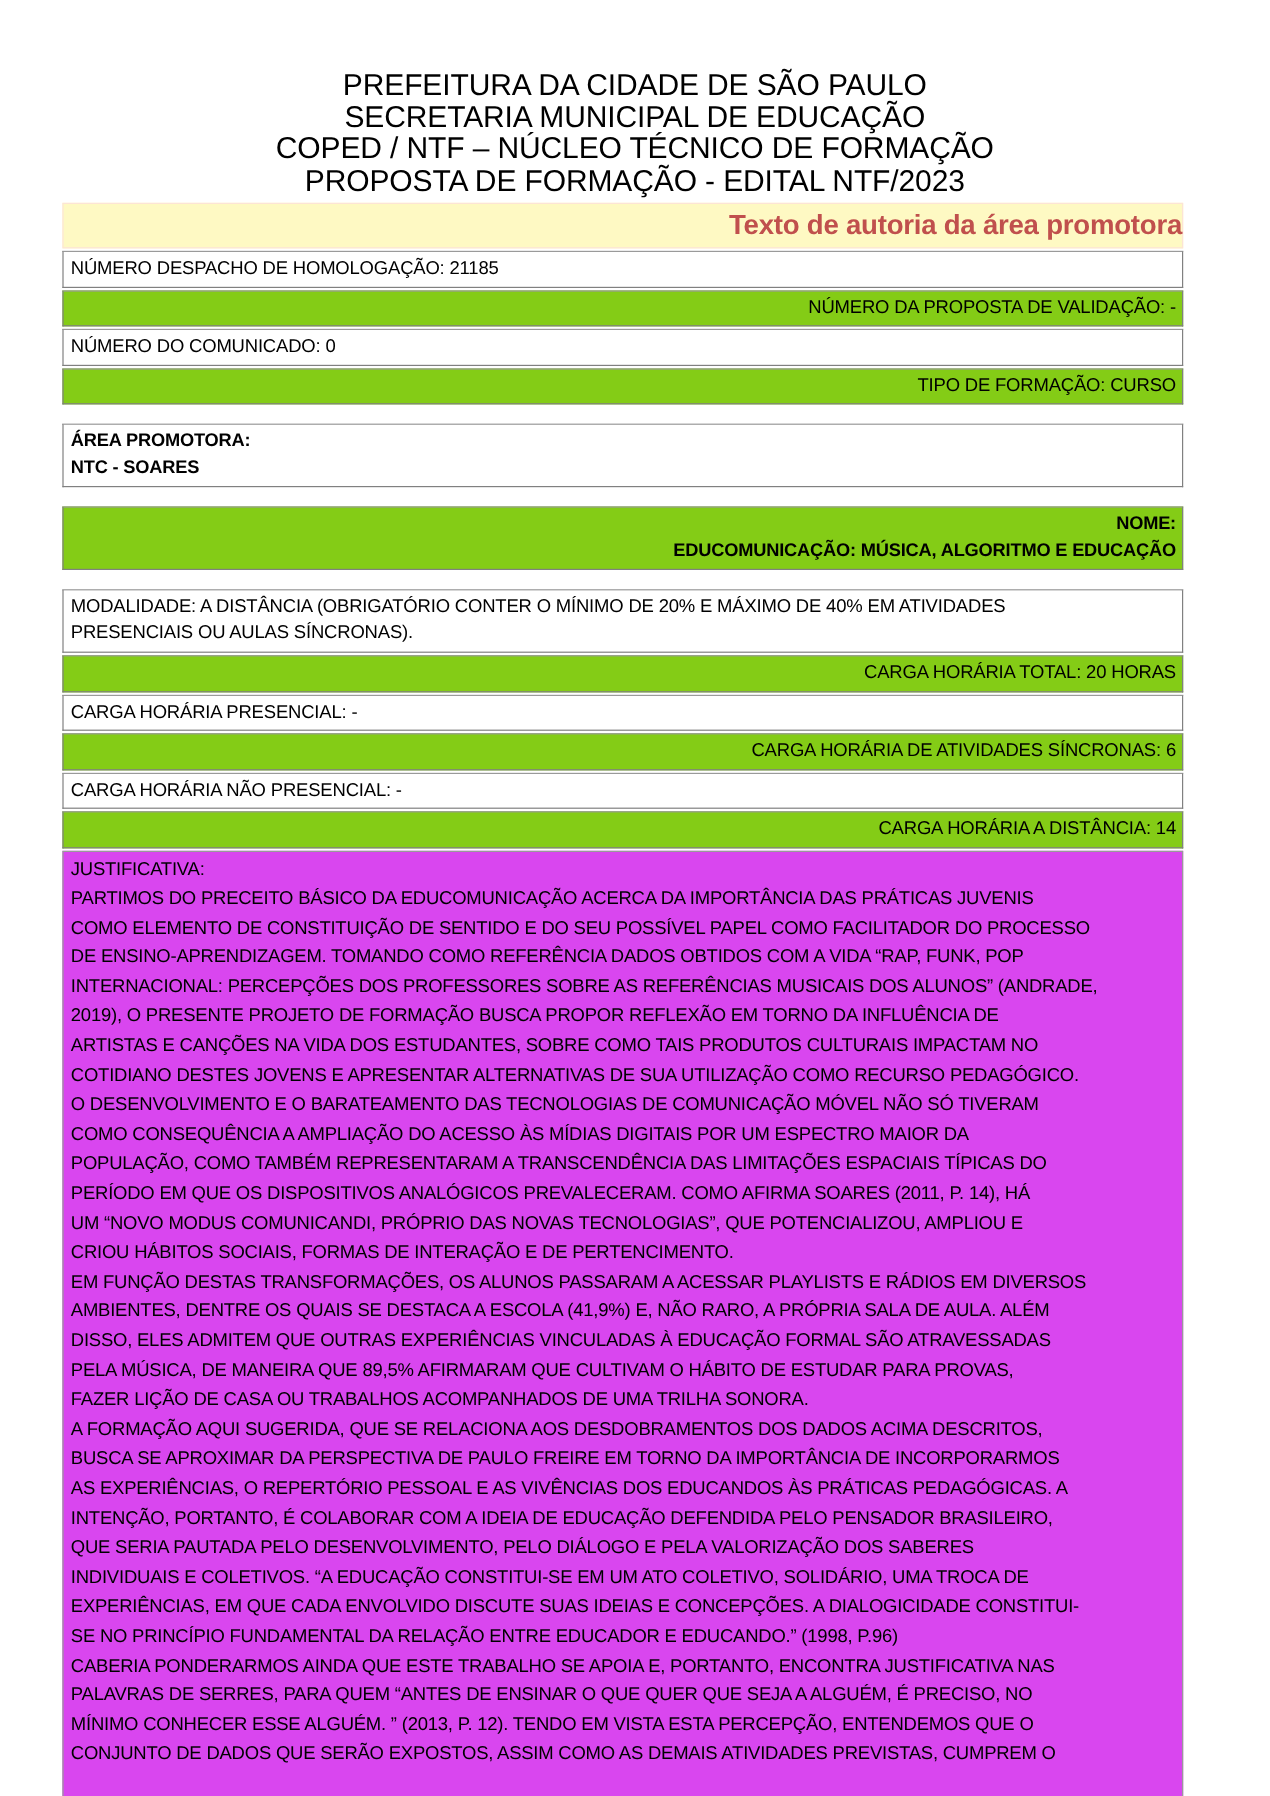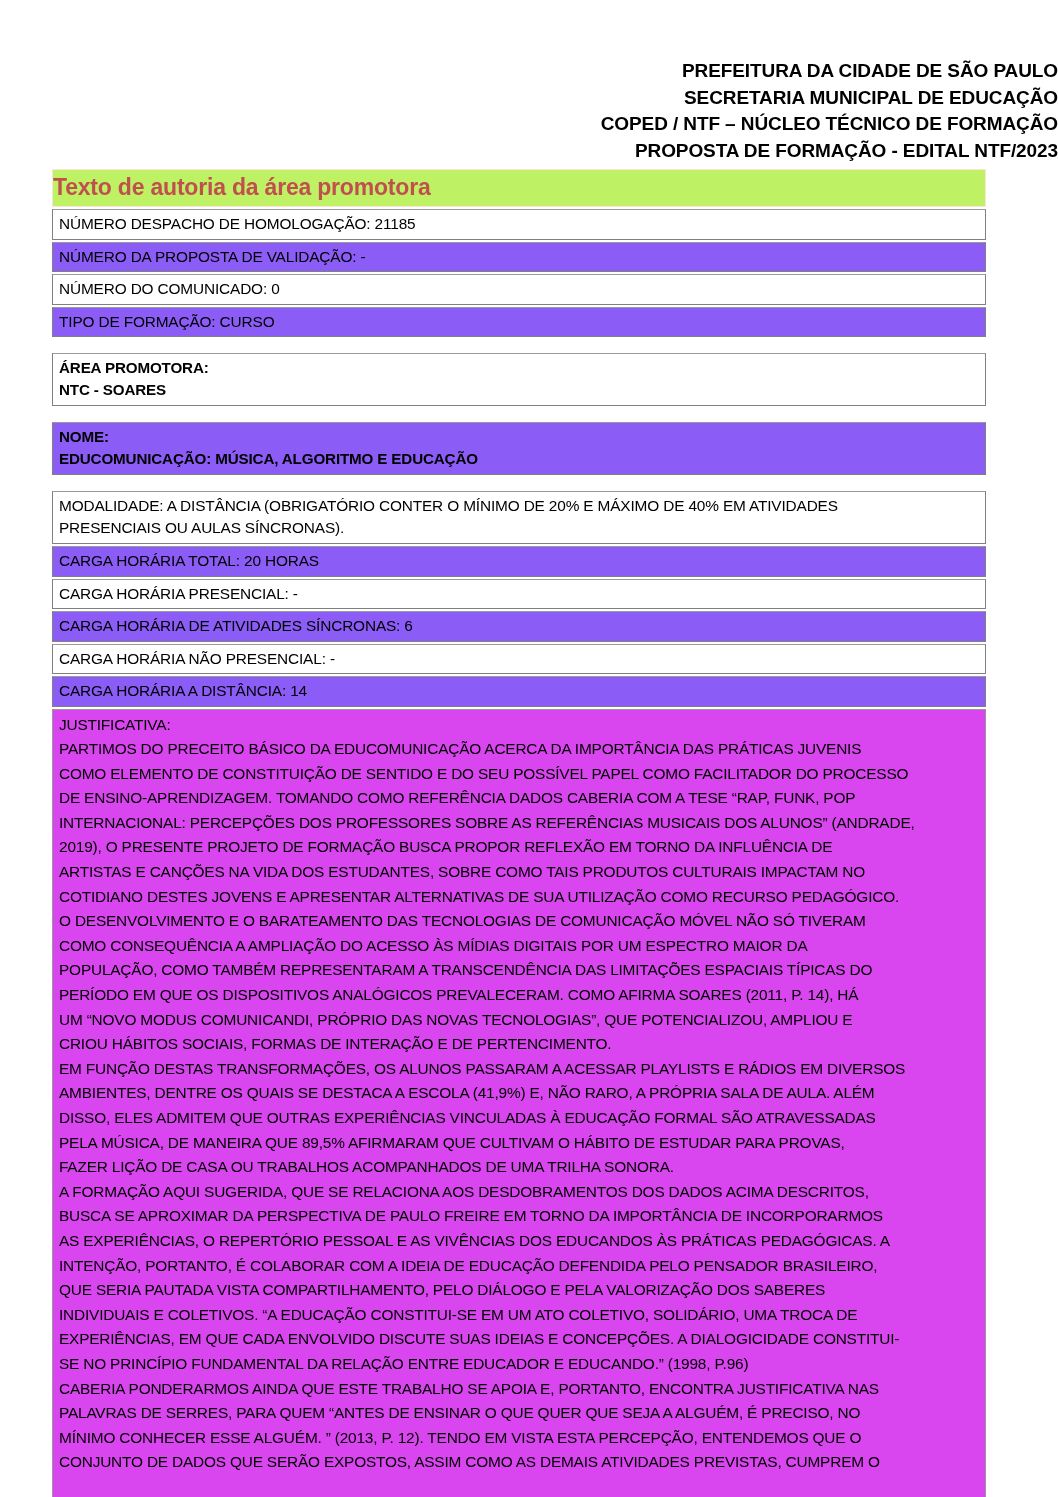--- a/index.html
+++ b/index.html
@@ -24,39 +24,38 @@
     padding: 0;
     background: #ffffff;
   }
 
   
   .doc-header {
     padding: 58px 0 0 0;
     text-align: center;
   }
   .doc-header .hline {
-    font-weight: bold;
-    font-size: 19px;
+    font-weight: normal;
+    font-size: 25px;
     line-height: 26.5px;
     letter-spacing: -0.1px;
     color: #000;
     white-space: nowrap;
-    text-align: right;
   }
 
   
   .tbl {
     width: 934px;
     margin: 5px auto 0 52px;
   }
 
   .banner {
-    background: #bef264;
+    background: #fef9c3;
     border: 1px solid #fce4d6;
-    text-align: left;
+    text-align: right;
     padding: 3px 0 6px 0;
     height: 38px;
   }
   .banner .banner-text {
     color: #c0504d;
     font-weight: bold;
     font-size: 23px;
     line-height: 29px;
     letter-spacing: -0.2px;
   }
@@ -64,21 +63,21 @@
   .row {
     border: 1px solid #808080;
     border-top-color: #9a9a9a;
     background: #ffffff;
     padding: 3px 5px 4px 6px;
     margin-top: 2px;
     font-size: 15.4px;
     line-height: 21.5px;
     letter-spacing: -0.15px;
   }
-  .row.tint { background: #8b5cf6; }
+  .row.tint { background: #84cc16; text-align: right; }
   .row.bold { font-weight: bold; font-size: 15.2px; }
   .row .ln { display: block; white-space: nowrap; }
 
   .row.two { padding-top: 3px; padding-bottom: 5px; margin-top: 16px; }
 
   
   .just {
     border: 1px solid #9a9a9a;
     background: #d946ef;
     margin-top: 2px;
@@ -159,41 +158,41 @@
     </div>
 
     <div class="row tint">
       <span class="ln">CARGA HORÁRIA A DISTÂNCIA: 14</span>
     </div>
 
     <div class="just">
       <span class="jline">JUSTIFICATIVA:</span>
       <span class="jline">PARTIMOS DO PRECEITO BÁSICO DA EDUCOMUNICAÇÃO ACERCA DA IMPORTÂNCIA DAS PRÁTICAS JUVENIS</span>
       <span class="jline">COMO ELEMENTO DE CONSTITUIÇÃO DE SENTIDO E DO SEU POSSÍVEL PAPEL COMO FACILITADOR DO PROCESSO</span>
-      <span class="jline">DE ENSINO-APRENDIZAGEM. TOMANDO COMO REFERÊNCIA DADOS CABERIA COM A TESE “RAP, FUNK, POP</span>
+      <span class="jline">DE ENSINO-APRENDIZAGEM. TOMANDO COMO REFERÊNCIA DADOS OBTIDOS COM A VIDA “RAP, FUNK, POP</span>
       <span class="jline">INTERNACIONAL: PERCEPÇÕES DOS PROFESSORES SOBRE AS REFERÊNCIAS MUSICAIS DOS ALUNOS” (ANDRADE,</span>
       <span class="jline">2019), O PRESENTE PROJETO DE FORMAÇÃO BUSCA PROPOR REFLEXÃO EM TORNO DA INFLUÊNCIA DE</span>
       <span class="jline">ARTISTAS E CANÇÕES NA VIDA DOS ESTUDANTES, SOBRE COMO TAIS PRODUTOS CULTURAIS IMPACTAM NO</span>
       <span class="jline">COTIDIANO DESTES JOVENS E APRESENTAR ALTERNATIVAS DE SUA UTILIZAÇÃO COMO RECURSO PEDAGÓGICO.</span>
       <span class="jline">O DESENVOLVIMENTO E O BARATEAMENTO DAS TECNOLOGIAS DE COMUNICAÇÃO MÓVEL NÃO SÓ TIVERAM</span>
       <span class="jline">COMO CONSEQUÊNCIA A AMPLIAÇÃO DO ACESSO ÀS MÍDIAS DIGITAIS POR UM ESPECTRO MAIOR DA</span>
       <span class="jline">POPULAÇÃO, COMO TAMBÉM REPRESENTARAM A TRANSCENDÊNCIA DAS LIMITAÇÕES ESPACIAIS TÍPICAS DO</span>
       <span class="jline">PERÍODO EM QUE OS DISPOSITIVOS ANALÓGICOS PREVALECERAM. COMO AFIRMA SOARES (2011, P. 14), HÁ</span>
       <span class="jline">UM “NOVO MODUS COMUNICANDI, PRÓPRIO DAS NOVAS TECNOLOGIAS”, QUE POTENCIALIZOU, AMPLIOU E</span>
       <span class="jline">CRIOU HÁBITOS SOCIAIS, FORMAS DE INTERAÇÃO E DE PERTENCIMENTO.</span>
       <span class="jline">EM FUNÇÃO DESTAS TRANSFORMAÇÕES, OS ALUNOS PASSARAM A ACESSAR PLAYLISTS E RÁDIOS EM DIVERSOS</span>
       <span class="jline">AMBIENTES, DENTRE OS QUAIS SE DESTACA A ESCOLA (41,9%) E, NÃO RARO, A PRÓPRIA SALA DE AULA. ALÉM</span>
       <span class="jline">DISSO, ELES ADMITEM QUE OUTRAS EXPERIÊNCIAS VINCULADAS À EDUCAÇÃO FORMAL SÃO ATRAVESSADAS</span>
       <span class="jline">PELA MÚSICA, DE MANEIRA QUE 89,5% AFIRMARAM QUE CULTIVAM O HÁBITO DE ESTUDAR PARA PROVAS,</span>
       <span class="jline">FAZER LIÇÃO DE CASA OU TRABALHOS ACOMPANHADOS DE UMA TRILHA SONORA.</span>
       <span class="jline">A FORMAÇÃO AQUI SUGERIDA, QUE SE RELACIONA AOS DESDOBRAMENTOS DOS DADOS ACIMA DESCRITOS,</span>
       <span class="jline">BUSCA SE APROXIMAR DA PERSPECTIVA DE PAULO FREIRE EM TORNO DA IMPORTÂNCIA DE INCORPORARMOS</span>
       <span class="jline">AS EXPERIÊNCIAS, O REPERTÓRIO PESSOAL E AS VIVÊNCIAS DOS EDUCANDOS ÀS PRÁTICAS PEDAGÓGICAS. A</span>
       <span class="jline">INTENÇÃO, PORTANTO, É COLABORAR COM A IDEIA DE EDUCAÇÃO DEFENDIDA PELO PENSADOR BRASILEIRO,</span>
-      <span class="jline">QUE SERIA PAUTADA VISTA COMPARTILHAMENTO, PELO DIÁLOGO E PELA VALORIZAÇÃO DOS SABERES</span>
+      <span class="jline">QUE SERIA PAUTADA PELO DESENVOLVIMENTO, PELO DIÁLOGO E PELA VALORIZAÇÃO DOS SABERES</span>
       <span class="jline">INDIVIDUAIS E COLETIVOS. “A EDUCAÇÃO CONSTITUI-SE EM UM ATO COLETIVO, SOLIDÁRIO, UMA TROCA DE</span>
       <span class="jline">EXPERIÊNCIAS, EM QUE CADA ENVOLVIDO DISCUTE SUAS IDEIAS E CONCEPÇÕES.  A DIALOGICIDADE CONSTITUI-</span>
       <span class="jline">SE NO PRINCÍPIO FUNDAMENTAL DA RELAÇÃO ENTRE EDUCADOR E EDUCANDO.” (1998, P.96)</span>
       <span class="jline">CABERIA PONDERARMOS AINDA QUE ESTE TRABALHO SE APOIA E, PORTANTO, ENCONTRA JUSTIFICATIVA NAS</span>
       <span class="jline">PALAVRAS DE SERRES, PARA QUEM “ANTES DE ENSINAR O QUE QUER QUE SEJA A ALGUÉM, É PRECISO, NO</span>
       <span class="jline">MÍNIMO CONHECER ESSE ALGUÉM. ” (2013, P. 12). TENDO EM VISTA ESTA PERCEPÇÃO, ENTENDEMOS QUE O</span>
       <span class="jline">CONJUNTO DE DADOS QUE SERÃO EXPOSTOS, ASSIM COMO AS DEMAIS ATIVIDADES PREVISTAS, CUMPREM O</span>
     </div>
 
   </div>

